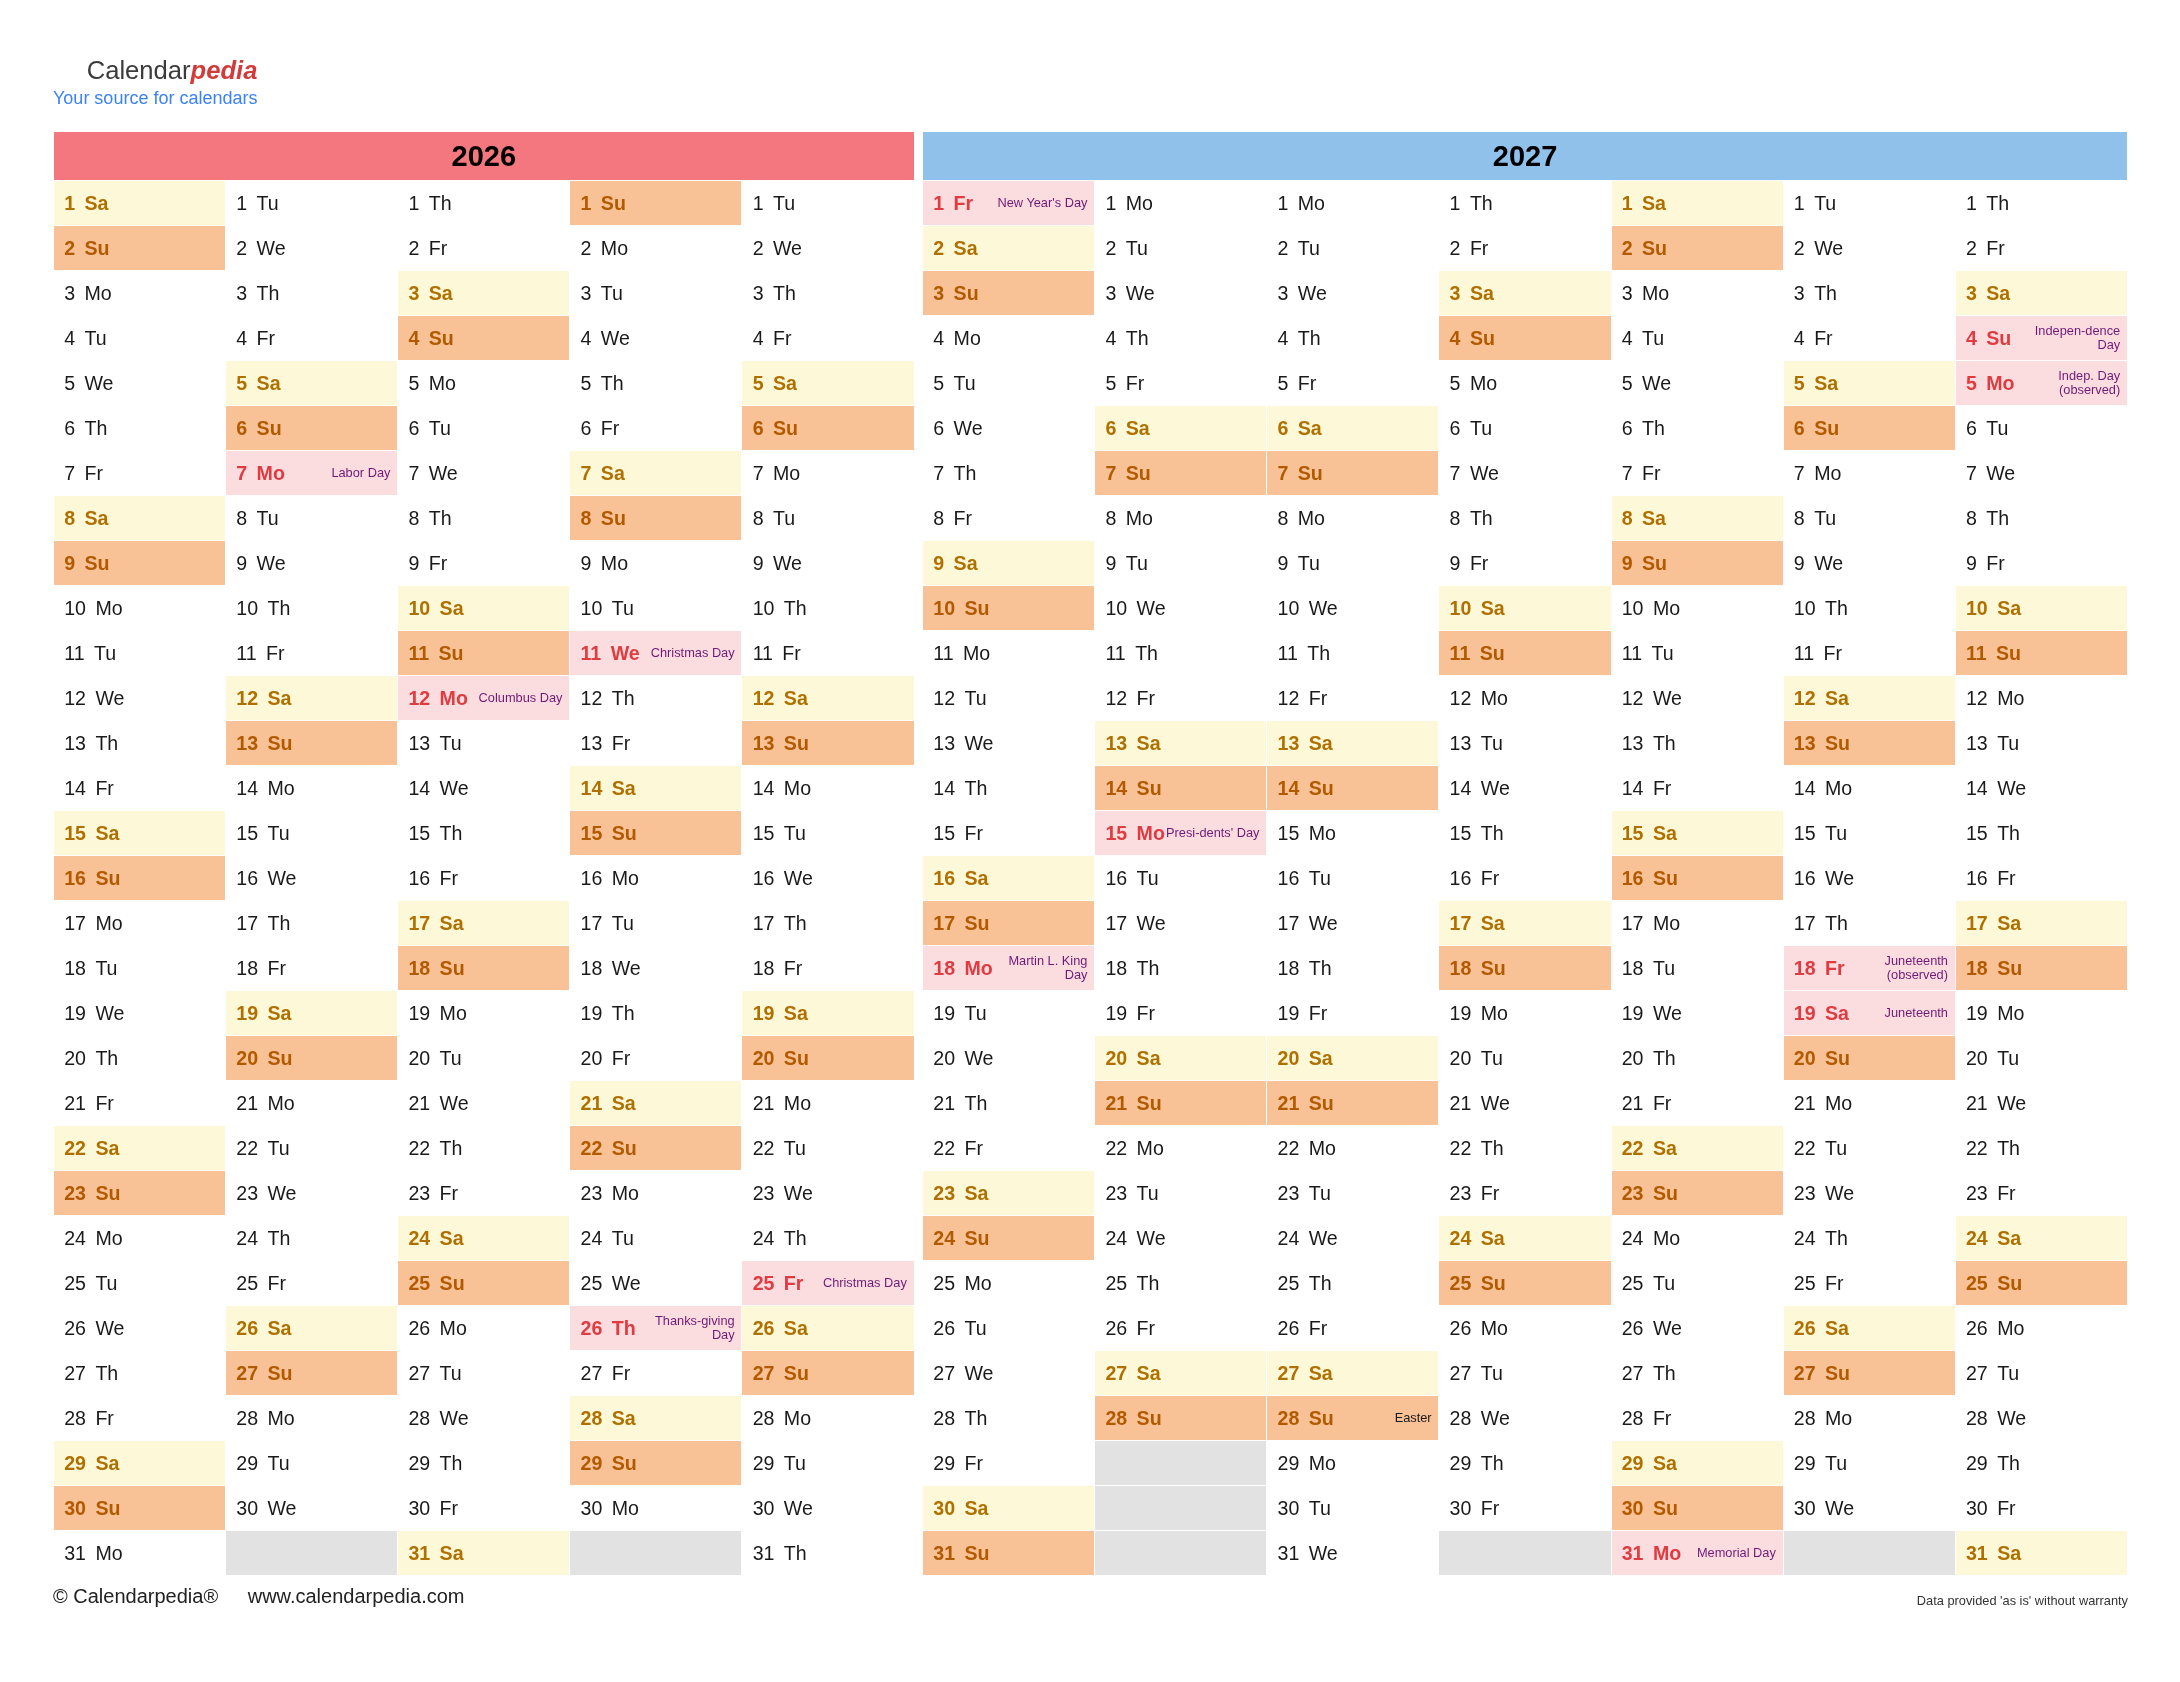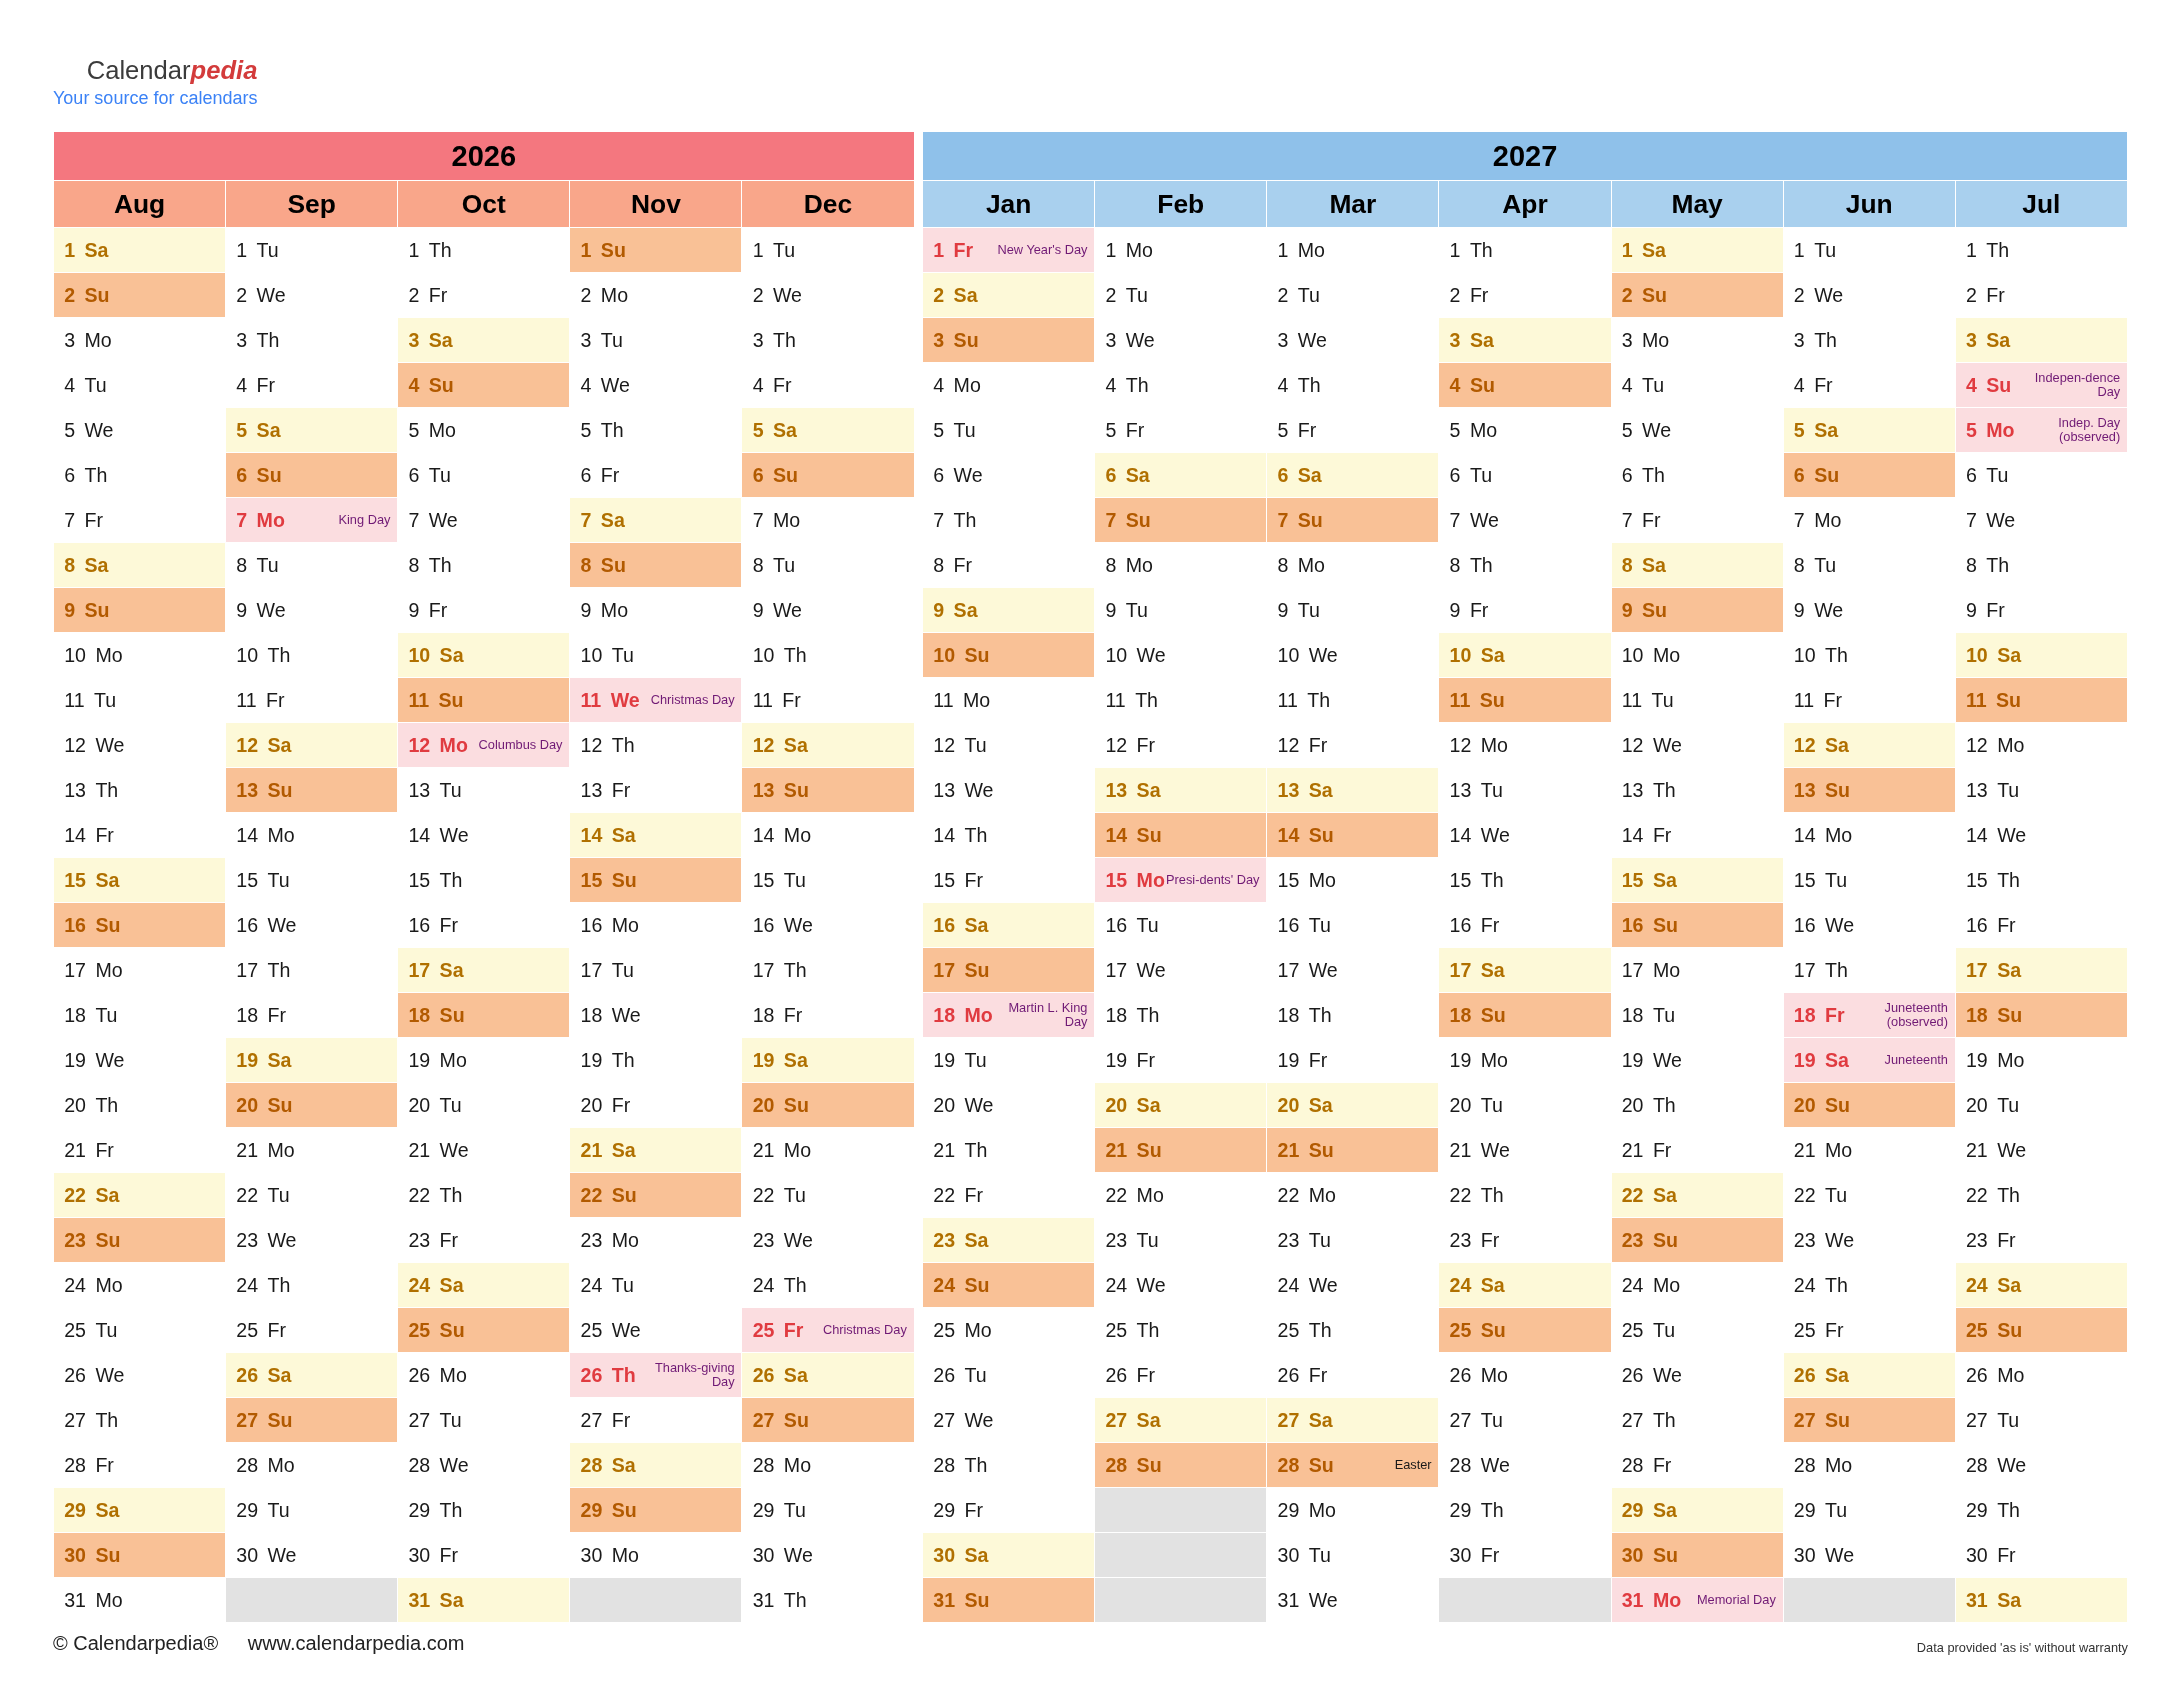--- a/index.html
+++ b/index.html
@@ -178,35 +178,20 @@
         <col style="width: 172px;">
         <col style="width: 172px;">
         <col style="width: 172px;">
       </colgroup>
     <thead>
       <tr id="year-row">
           <th class="yr-head yr-2026" colspan="5">2026</th>
           <th class="gap"></th>
           <th class="yr-head yr-2027" colspan="7">2027</th>
         </tr>
-      <tr id="month-row">
-          <th class="mo-head mo-2026">Aug</th>
-          <th class="mo-head mo-2026">Sep</th>
-          <th class="mo-head mo-2026">Oct</th>
-          <th class="mo-head mo-2026">Nov</th>
-          <th class="mo-head mo-2026">Dec</th>
-          <th class="gap"></th>
-          <th class="mo-head mo-2027">Jan</th>
-          <th class="mo-head mo-2027">Feb</th>
-          <th class="mo-head mo-2027">Mar</th>
-          <th class="mo-head mo-2027">Apr</th>
-          <th class="mo-head mo-2027">May</th>
-          <th class="mo-head mo-2027">Jun</th>
-          <th class="mo-head mo-2027">Jul</th>
-        </tr>
     </thead>
     <tbody id="cal-body">
         <tr>
           <td class="day sat">
             <div class="inner">
               <span class="dnum">1</span>
               <span class="dwd">Sa</span>
             </div>
           </td>
           <td class="day ">
@@ -659,21 +644,21 @@
           <td class="day ">
             <div class="inner">
               <span class="dnum">7</span>
               <span class="dwd">Fr</span>
             </div>
           </td>
           <td class="day hol">
             <div class="inner">
               <span class="dnum">7</span>
               <span class="dwd">Mo</span>
-              <span class="holname">King Day</span>
+              <span class="holname">Labor Day</span>
             </div>
           </td>
           <td class="day ">
             <div class="inner">
               <span class="dnum">7</span>
               <span class="dwd">We</span>
             </div>
           </td>
           <td class="day sat">
             <div class="inner">

